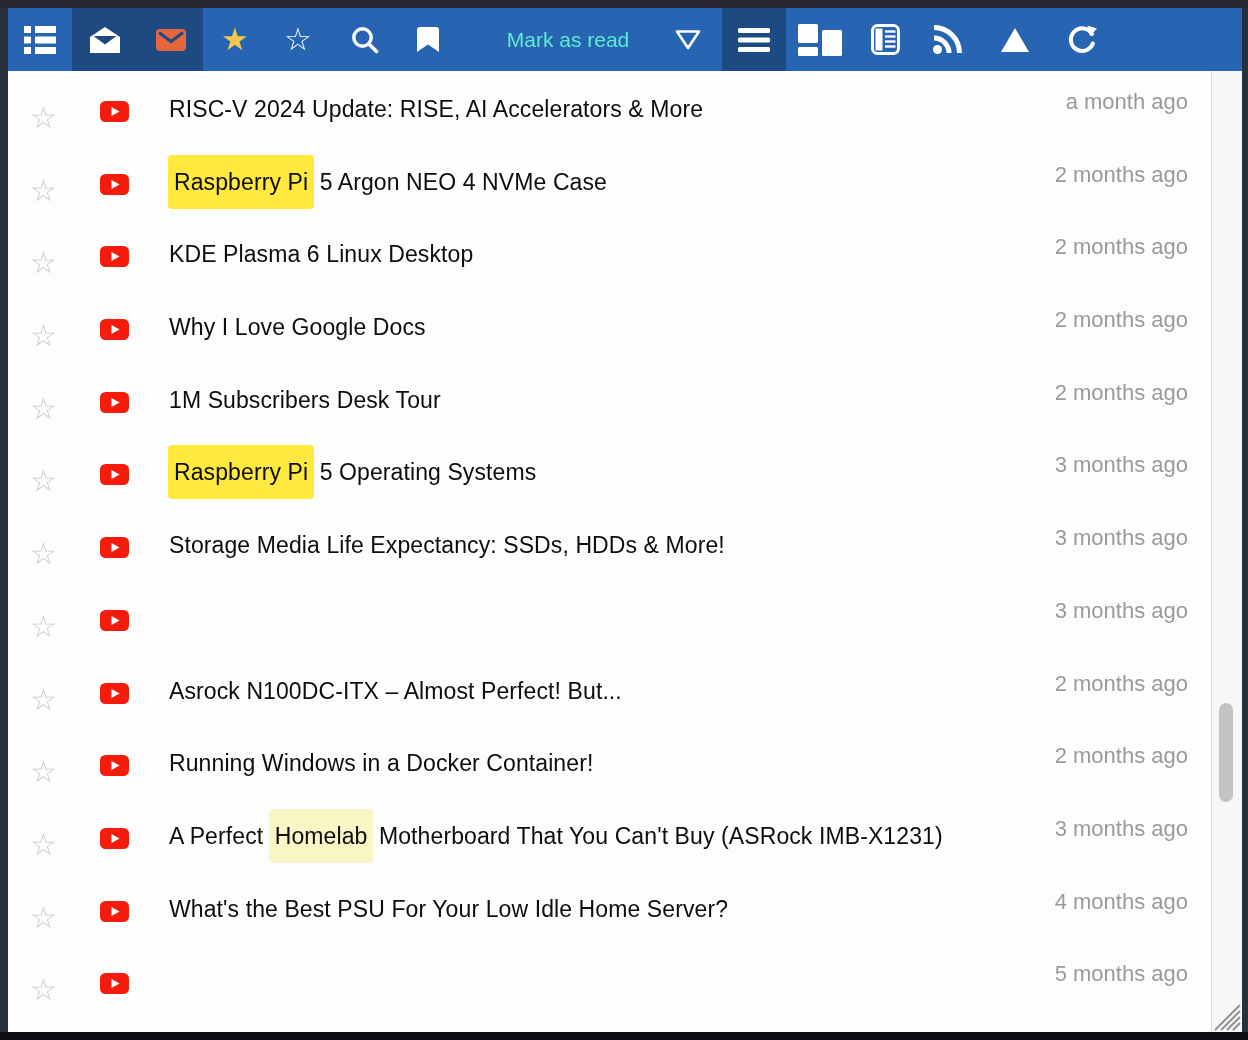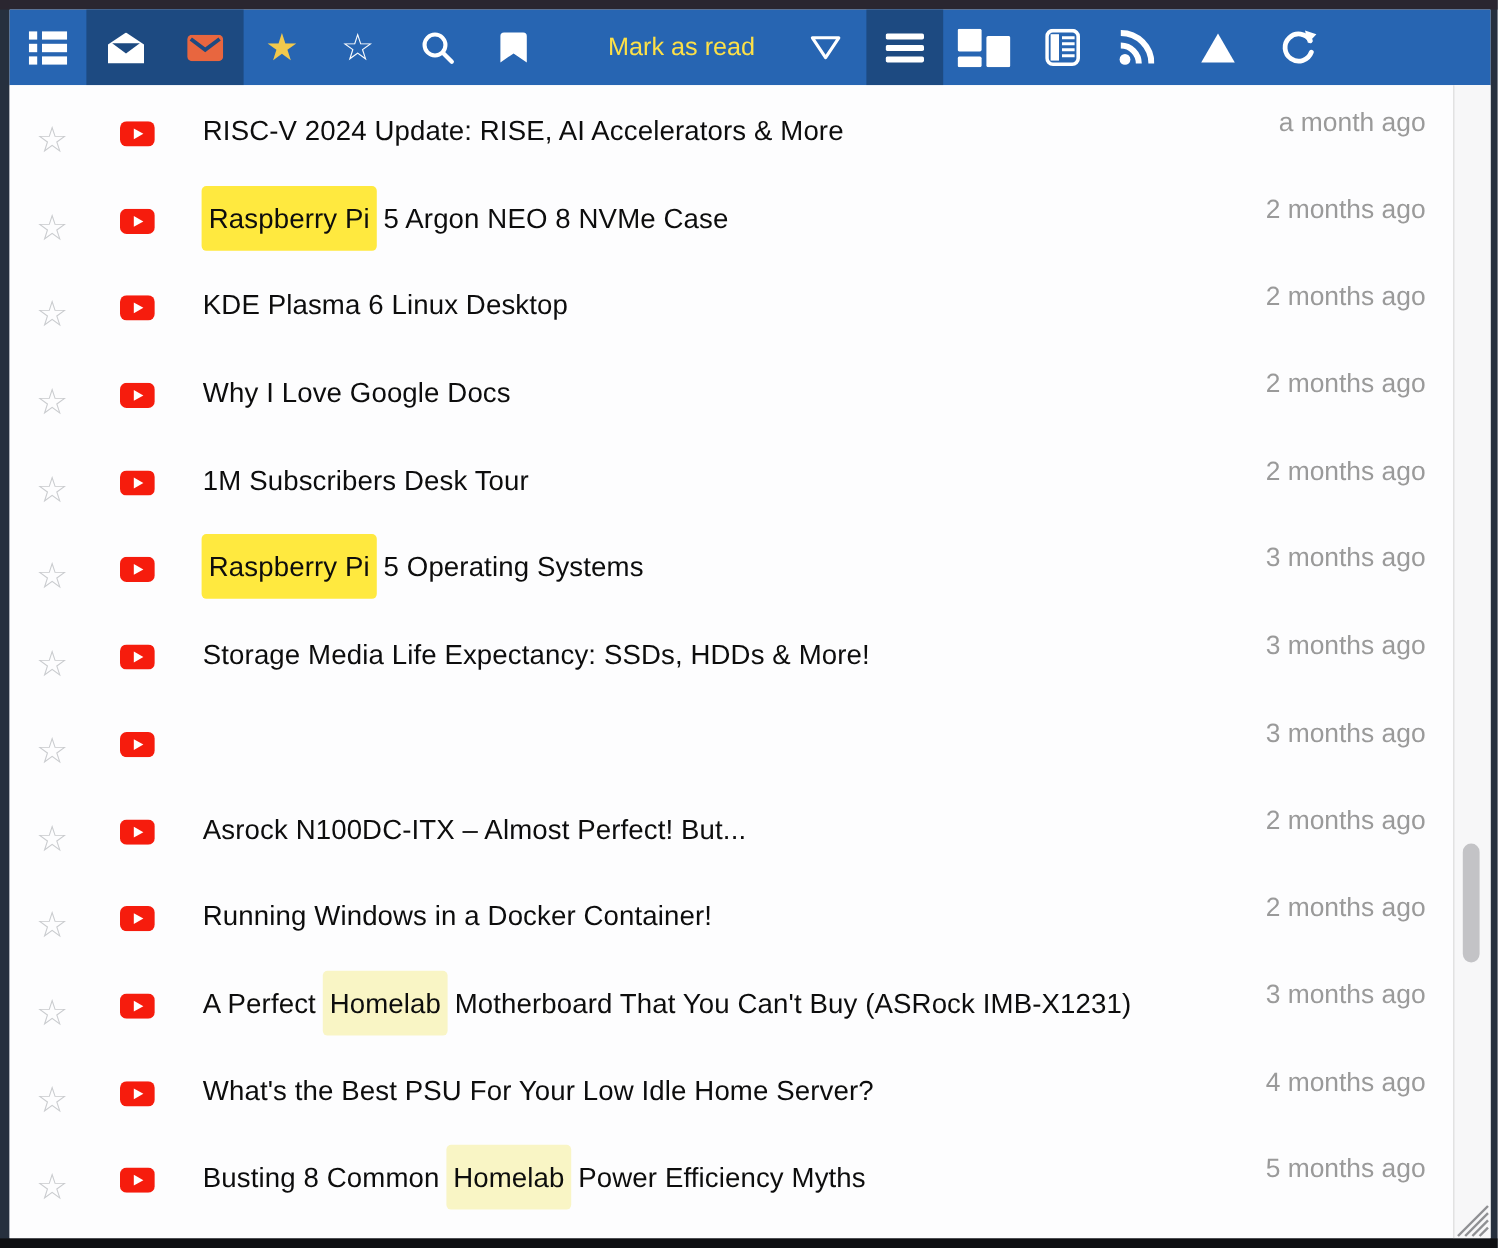--- a/index.html
+++ b/index.html
@@ -26,21 +26,21 @@
     position:absolute;top:0;height:63px;width:56px;
     display:flex;align-items:center;justify-content:center;
   }
   .tb-tile{
     position:absolute;top:0;height:63px;
     background:var(--toolbar-active,#1d4a81);
     display:flex;align-items:center;justify-content:center;
   }
   .tb-label{
     position:absolute;top:0;height:63px;display:flex;align-items:center;justify-content:center;
-    color:#fde047;font-size:21px;white-space:nowrap;
+    color:#5eead4;font-size:21px;white-space:nowrap;
   }
   .tb-btn svg,.tb-tile svg{display:block;}
   .glyph-star{font-size:31px;line-height:1;}
   .glyph-star.gold{color:var(--star-gold,#f2c94c);}
   .glyph-star.white{color:#fff;}
 
   
   .content{
     position:absolute;left:0;top:63px;width:1234px;height:961px;
     background:var(--content-bg,#fdfdfe);
@@ -206,21 +206,21 @@
     <span class="row-title"><span>RISC-V 2024 Update: RISE, AI Accelerators &amp; More</span></span>
     <span class="row-date">a month ago</span>
   </div>
 
   <div class="row">
     <span class="row-star">☆</span>
     <svg class="row-yt" viewBox="0 0 29 21">
       <rect x="0" y="0" width="29" height="21" rx="5.5" fill="#f61c0d"></rect>
       <path d="M11.5,6 L19.5,10.5 L11.5,15 Z" fill="#ffffff"></path>
     </svg>
-    <span class="row-title"><span class="hl hl-bright">Raspberry Pi</span><span> 5 Argon NEO 8 NVMe Case</span></span>
+    <span class="row-title"><span class="hl hl-bright">Raspberry Pi</span><span> 5 Argon NEO 4 NVMe Case</span></span>
     <span class="row-date">2 months ago</span>
   </div>
 
   <div class="row">
     <span class="row-star">☆</span>
     <svg class="row-yt" viewBox="0 0 29 21">
       <rect x="0" y="0" width="29" height="21" rx="5.5" fill="#f61c0d"></rect>
       <path d="M11.5,6 L19.5,10.5 L11.5,15 Z" fill="#ffffff"></path>
     </svg>
     <span class="row-title"><span>KDE Plasma 6 Linux Desktop</span></span>
@@ -315,21 +315,20 @@
     <span class="row-title"><span>What's the Best PSU For Your Low Idle Home Server?</span></span>
     <span class="row-date">4 months ago</span>
   </div>
 
   <div class="row">
     <span class="row-star">☆</span>
     <svg class="row-yt" viewBox="0 0 29 21">
       <rect x="0" y="0" width="29" height="21" rx="5.5" fill="#f61c0d"></rect>
       <path d="M11.5,6 L19.5,10.5 L11.5,15 Z" fill="#ffffff"></path>
     </svg>
-    <span class="row-title"><span>Busting 8 Common </span><span class="hl hl-pale">Homelab</span><span> Power Efficiency Myths</span></span>
     <span class="row-date">5 months ago</span>
   </div>
 </div>
 
     <div class="scroll-gutter">
       <div class="scroll-thumb"></div>
     </div>
 
     <svg class="resize-grip" viewBox="0 0 34 34">
       <g stroke="#8f9093" stroke-width="2">

